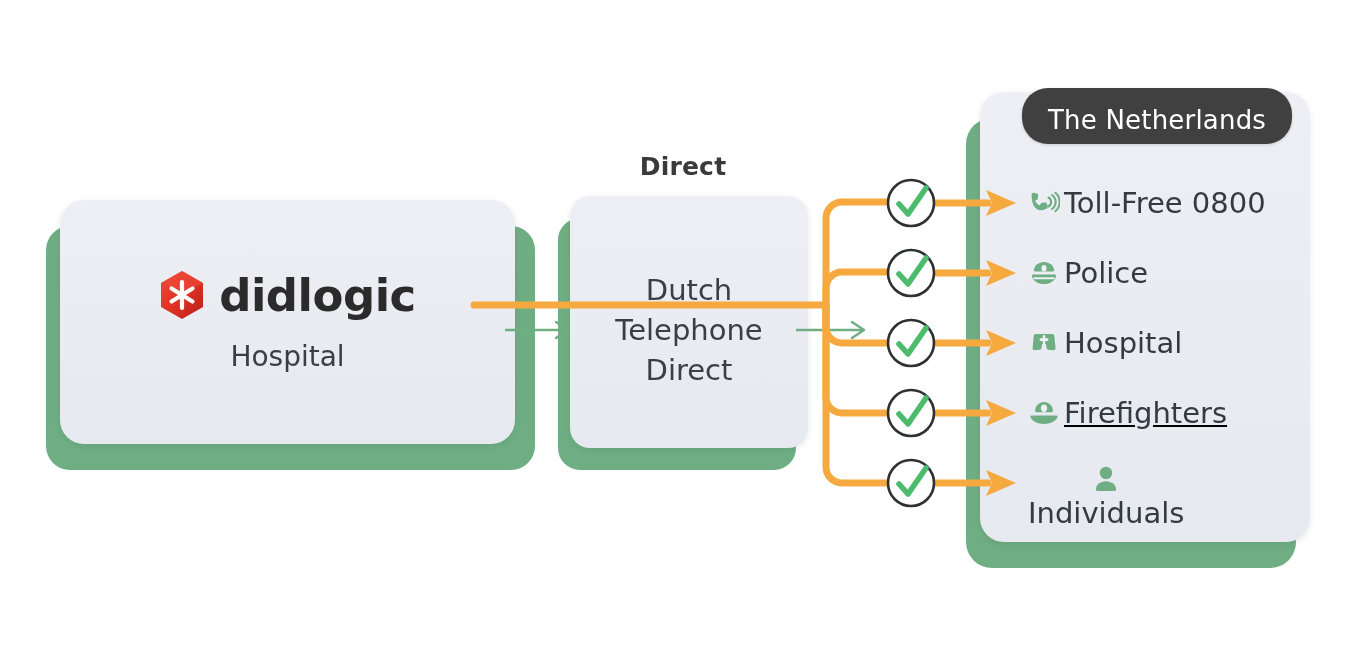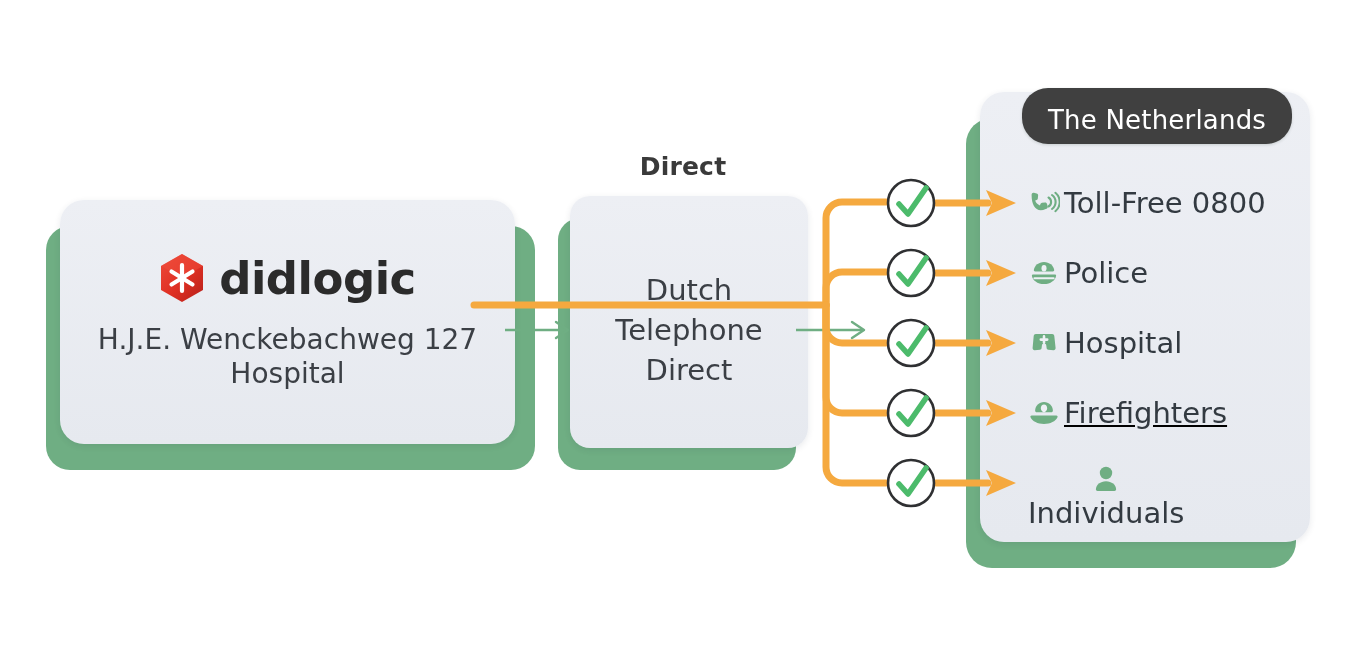--- a/index.html
+++ b/index.html
@@ -121,21 +121,20 @@
             <g stroke="#ffffff" stroke-width="4.2" stroke-linecap="round">
               <line x1="23" y1="12" x2="23" y2="38"></line>
               <line x1="12.5" y1="18.5" x2="33.5" y2="31.5"></line>
               <line x1="33.5" y1="18.5" x2="12.5" y2="31.5"></line>
             </g>
           </svg>
         </span>
         <span class="logo-word">didlogic</span>
       </div>
       <div class="addr">
-        <div>H.J.E. Wenckebachweg 127</div>
         <div>Hospital</div>
       </div>
     </div>
   </div>
 
   <div id="direct-label">Direct</div>
 
   <div class="card-wrap" id="midcard">
     <div class="card-shadow"></div>
     <div class="card-face"></div>

